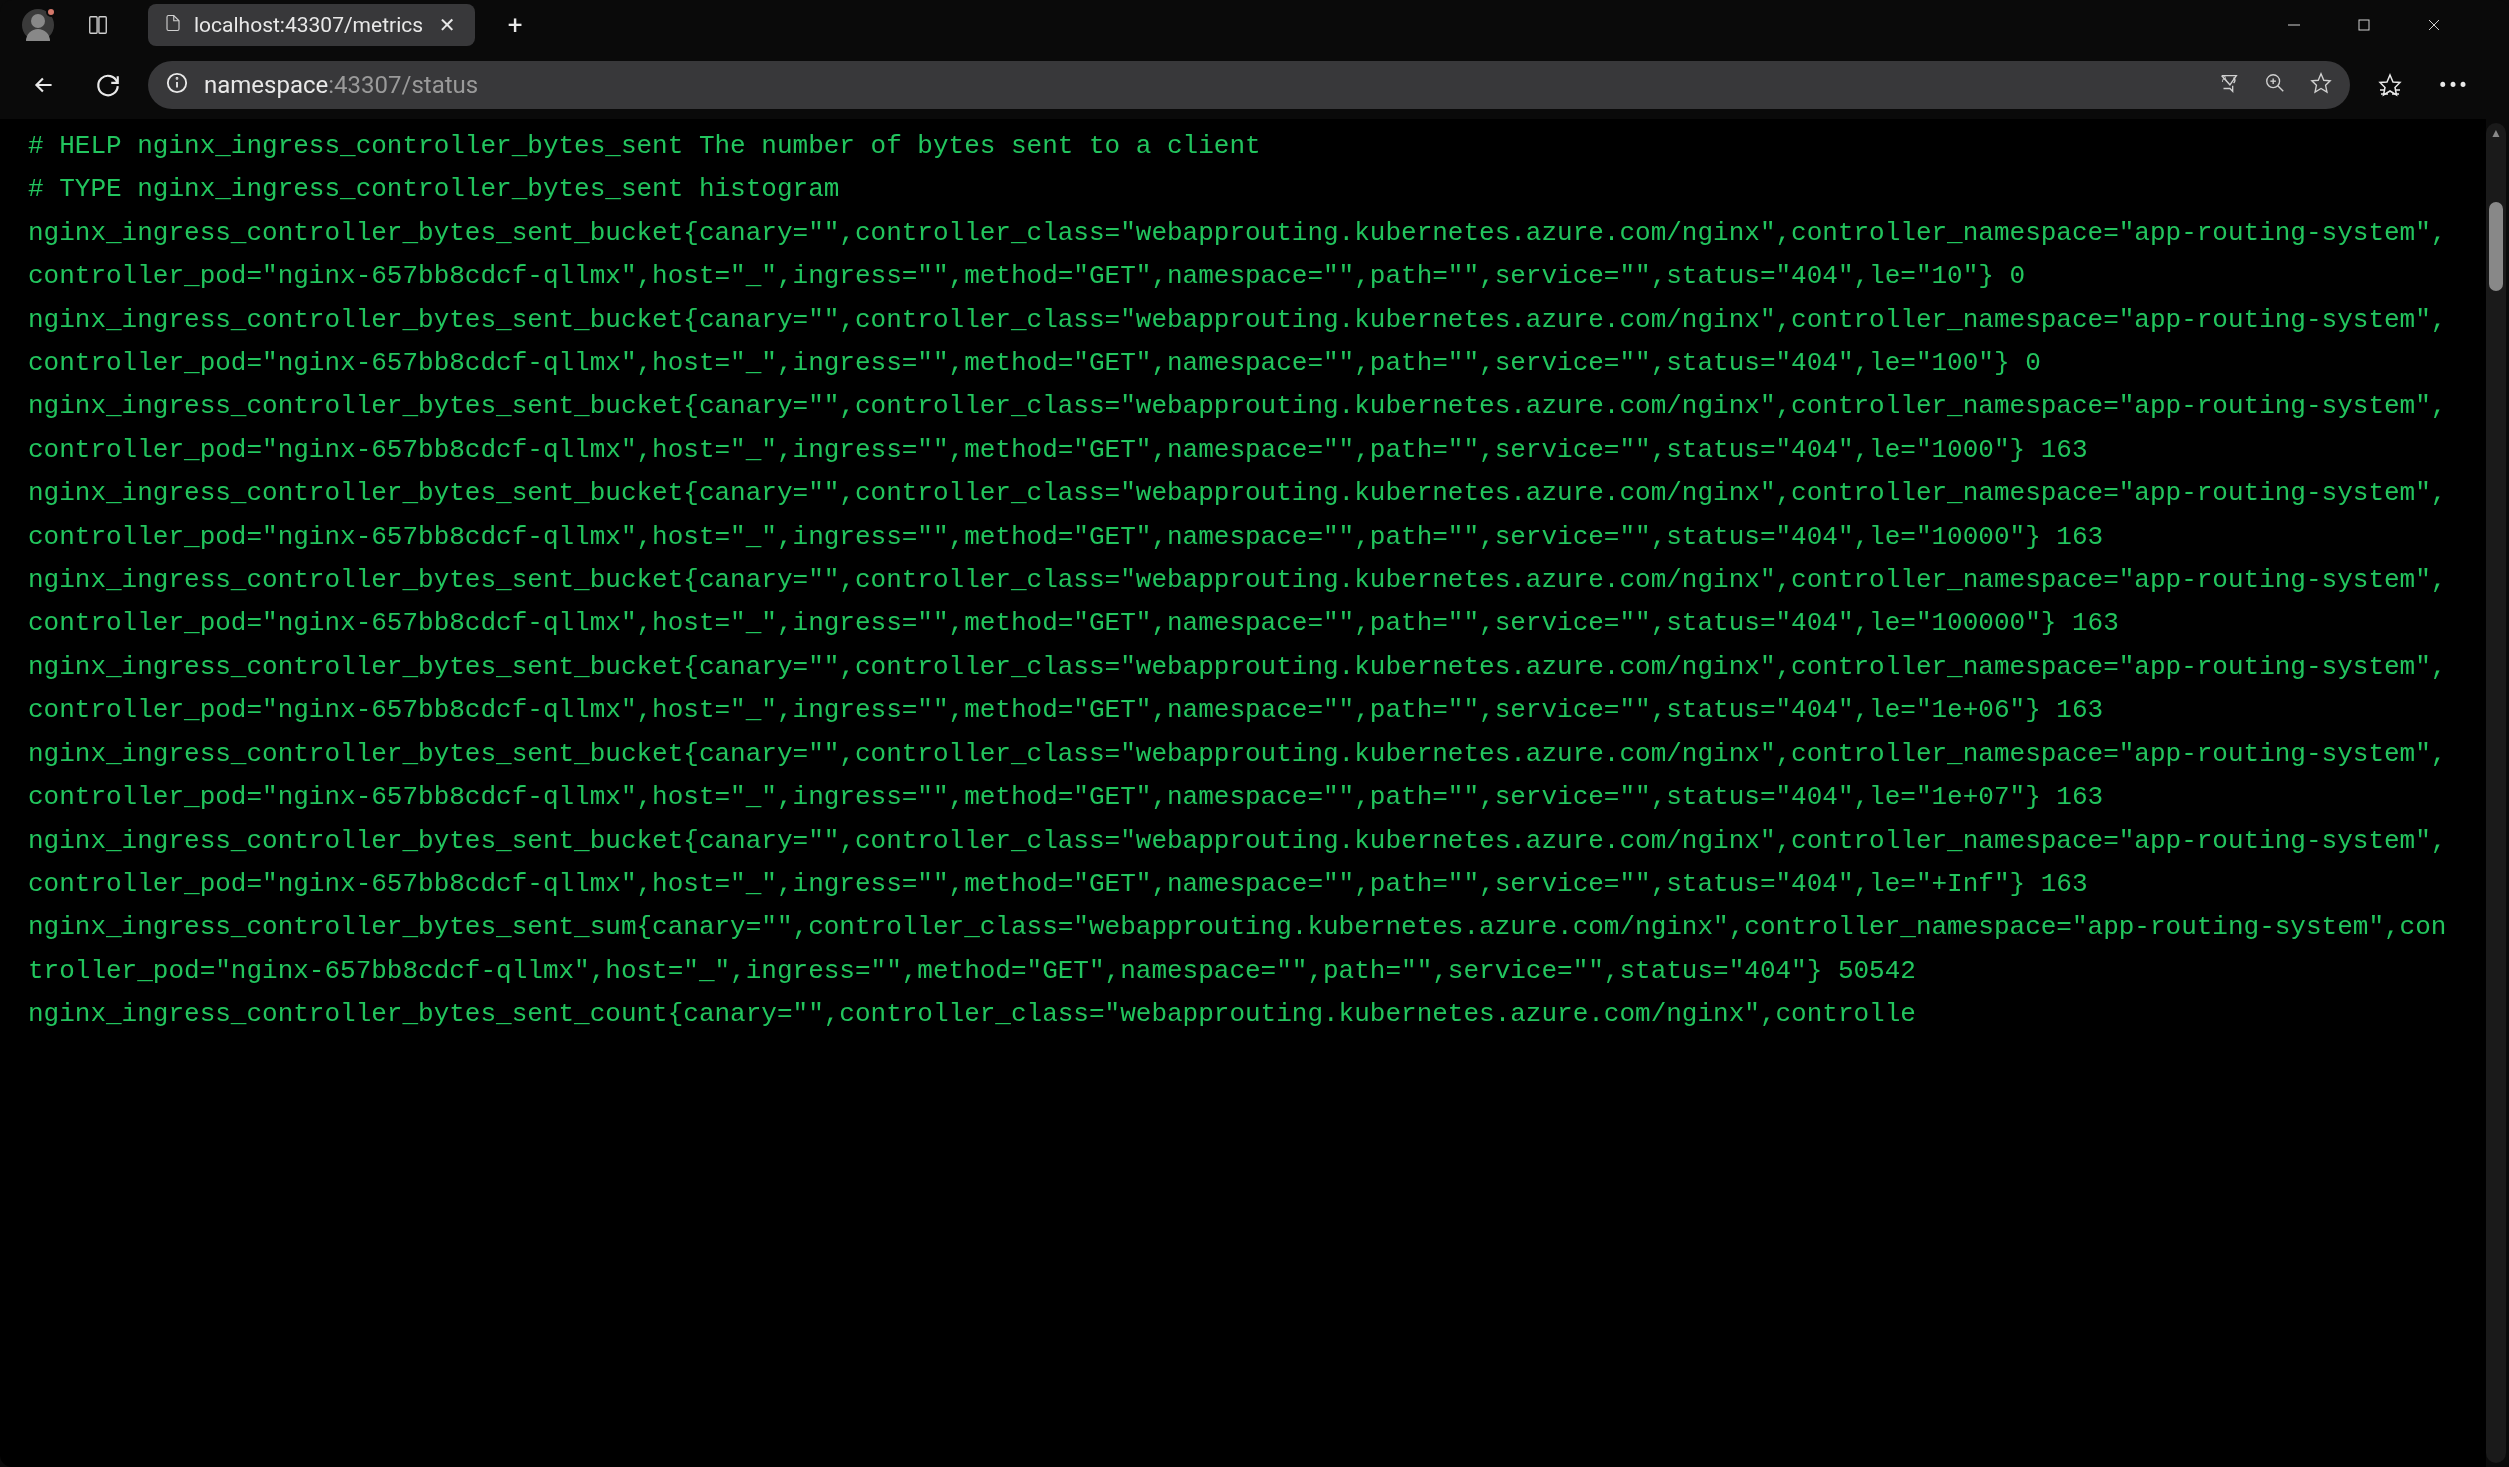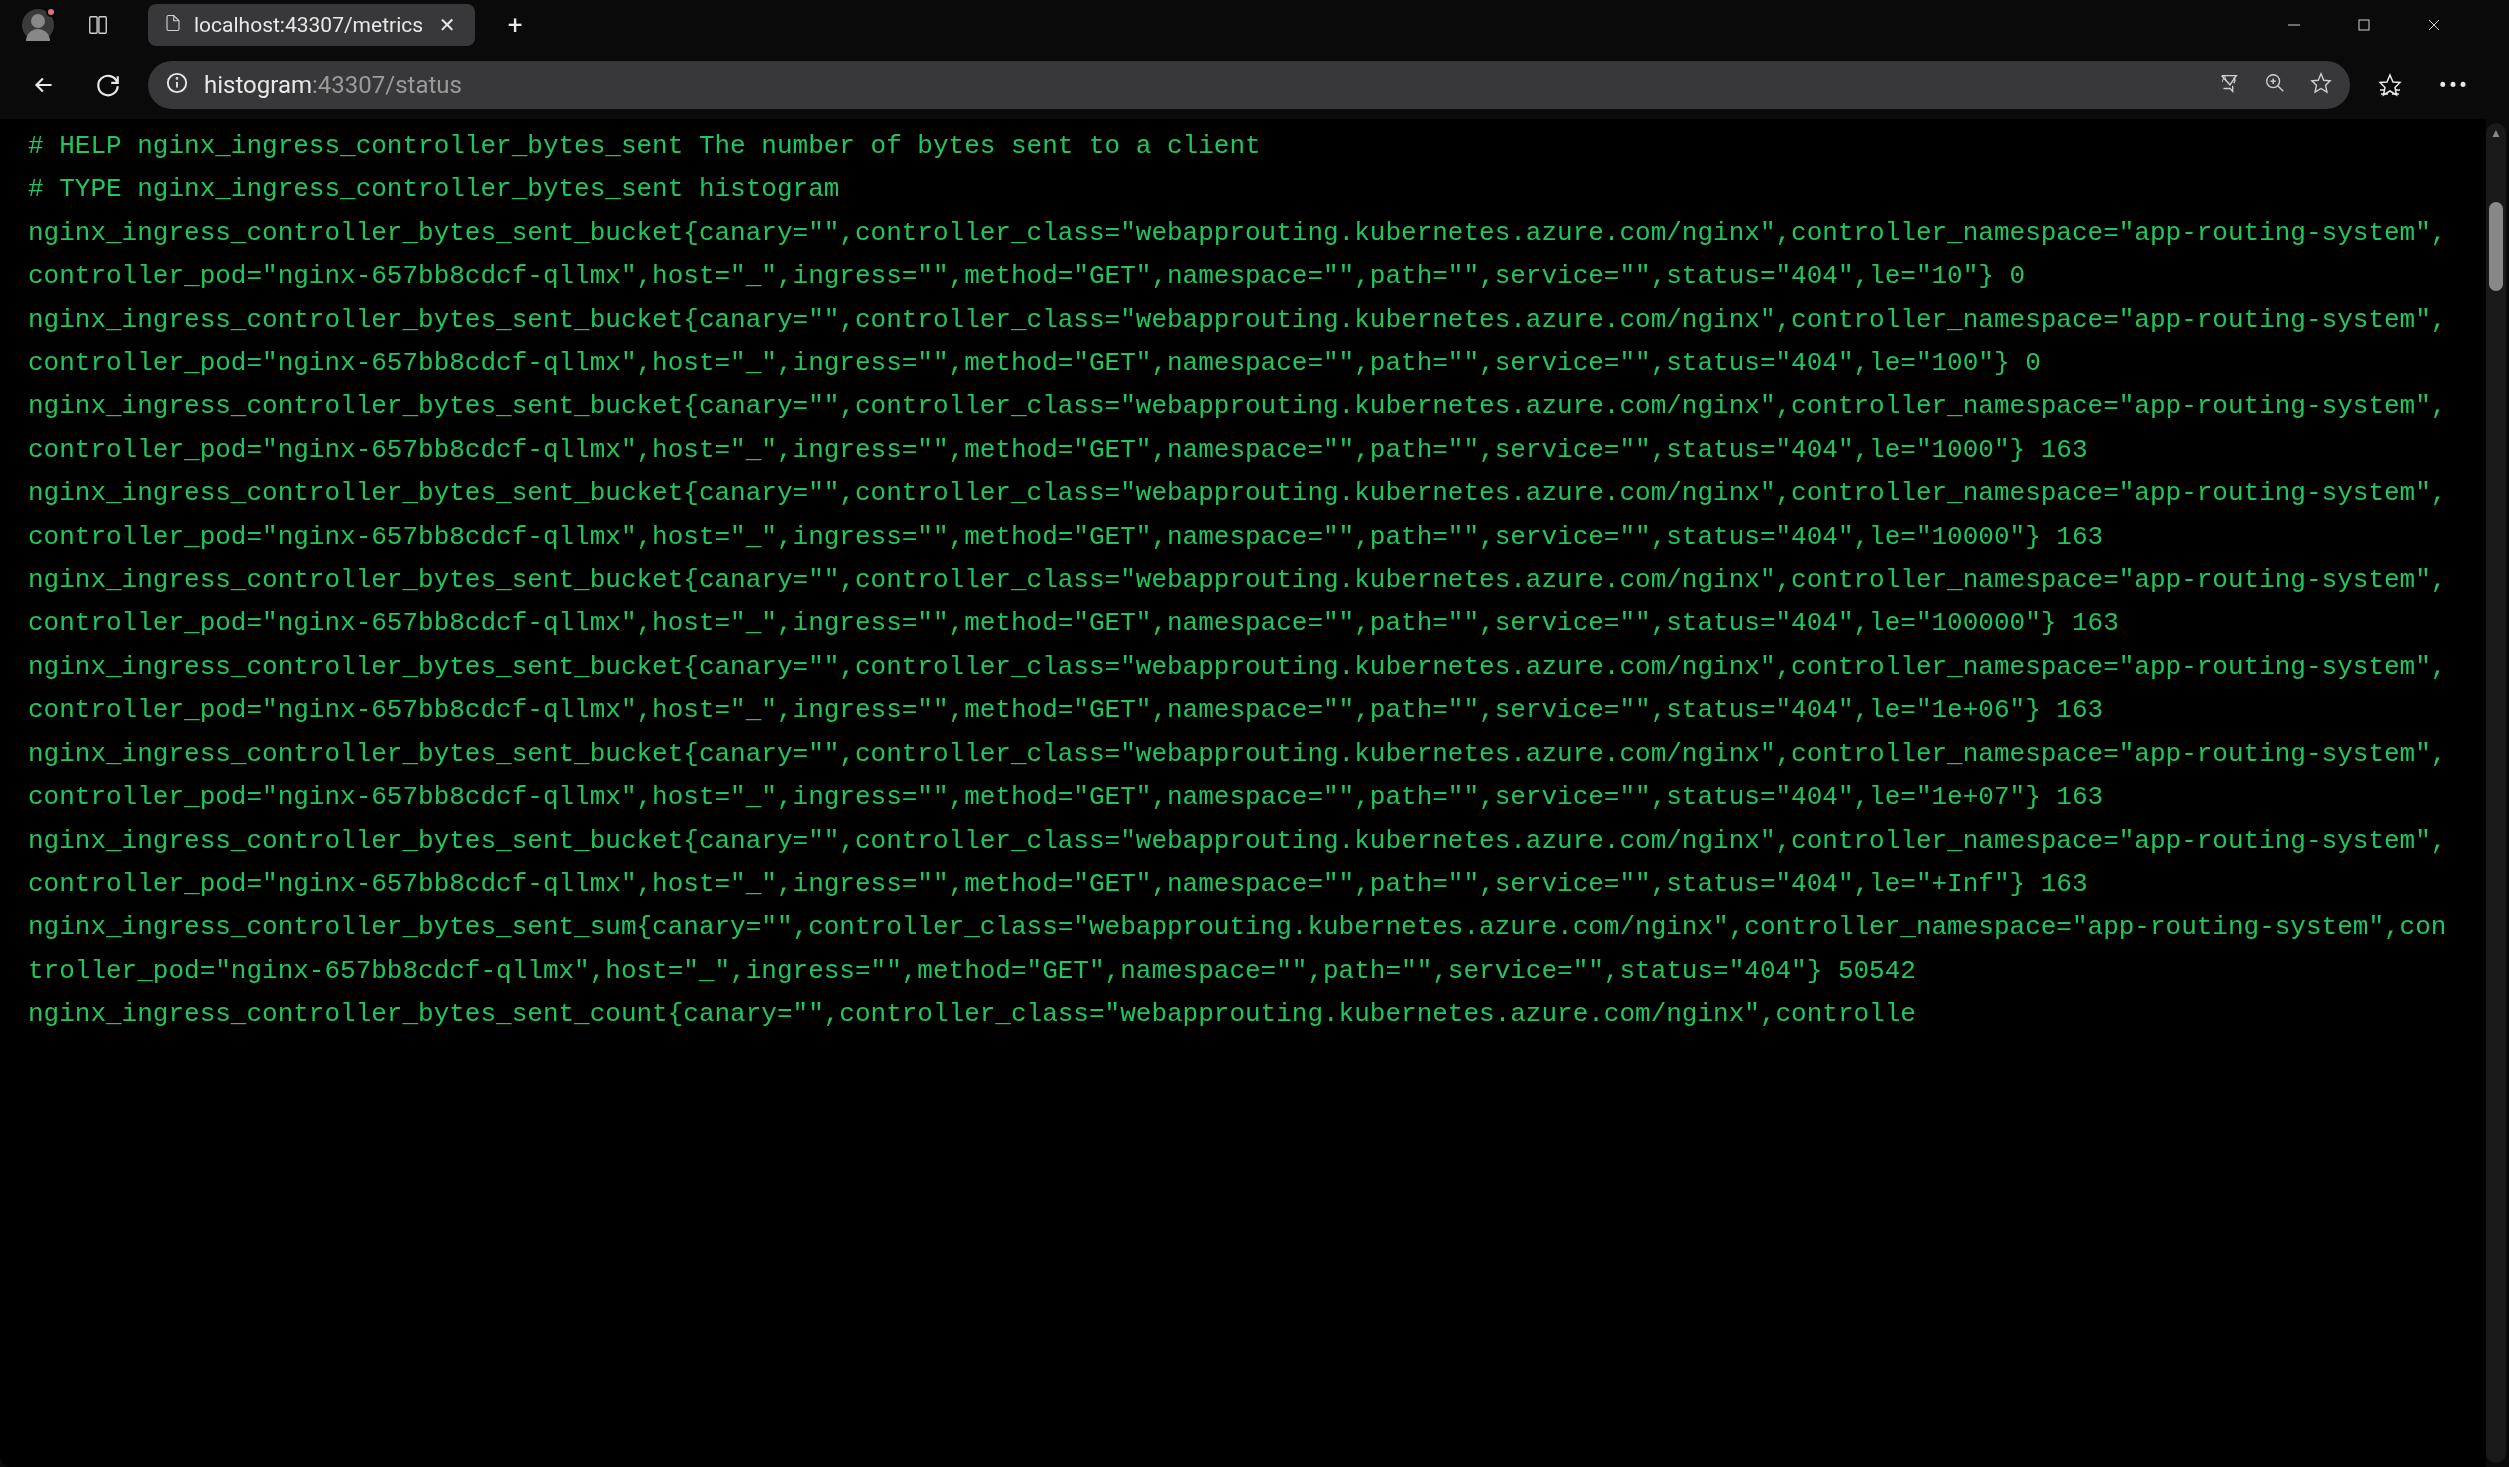--- a/index.html
+++ b/index.html
@@ -387,21 +387,21 @@
 
   <div class="addressbar">
     <span class="site-info">
       <svg viewBox="0 0 24 24">
         <circle cx="12" cy="12" r="10"></circle>
         <line x1="12" y1="11" x2="12" y2="17"></line>
         <circle cx="12" cy="7" r="0.5" fill="#e8e8e8"></circle>
       </svg>
     </span>
     <span class="url-text">
-      <span class="url-host">histogram</span><span class="url-path">:43307/status</span>
+      <span class="url-host">namespace</span><span class="url-path">:43307/status</span>
     </span>
     <div class="addressbar-actions">
       <span class="addr-btn">
         <svg viewBox="0 0 24 24">
           <path d="M6 18 L13 18 L16 21 L16 15"></path>
           <path d="M4 4 L20 4 L13 14 L4 4"></path>
           <text x="4" y="11" font-size="9" fill="#d0d0d0" stroke="none">A</text>
           <path d="M17 6 Q20 9 17 12" stroke-width="1.5"></path>
         </svg>
       </span>

